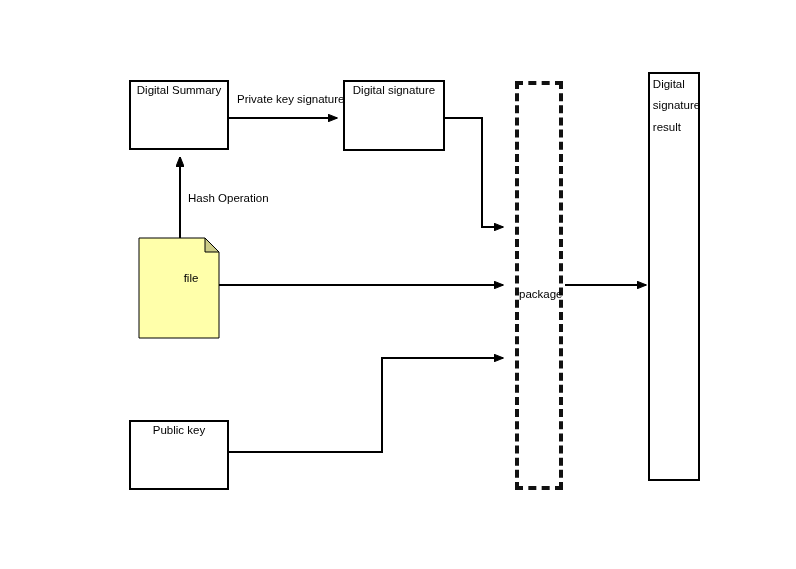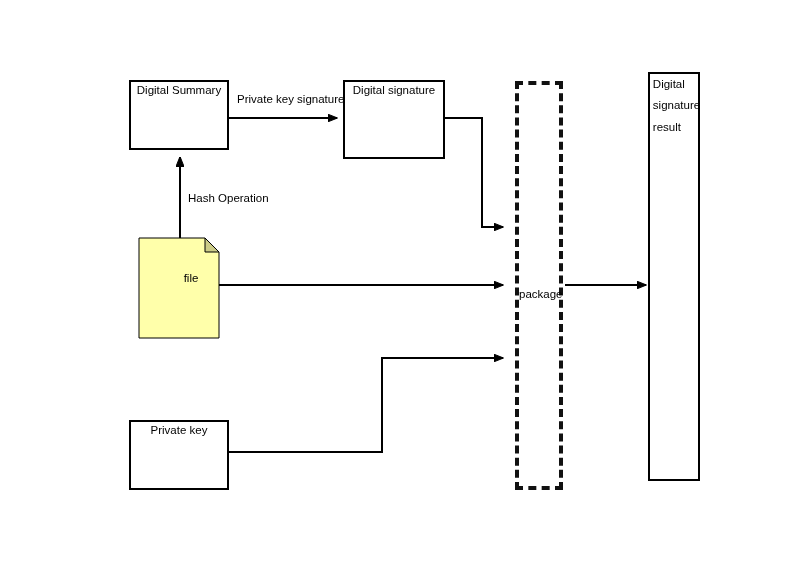--- a/index.html
+++ b/index.html
@@ -96,30 +96,30 @@
 
   <polyline points="229,452 382,452 382,358 503,358" fill="none" stroke-width="2" marker-end="url(#arrow)"></polyline>
 
   <line x1="565" y1="285" x2="646" y2="285" stroke-width="2" marker-end="url(#arrow)"></line>
 </svg>
 
 <div class="node box-solid" style="left:129px; top:80px; width:100px; height:70px;">
   <span>Digital Summary</span>
 </div>
 
-<div class="node box-solid" style="left:343px; top:80px; width:102px; height:79px;">
+<div class="node box-solid" style="left:343px; top:80px; width:102px; height:71px;">
   <span>Digital signature</span>
 </div>
 
 <div class="note-label" style="left:151px; top:272px; width:80px; text-align:center;">
   <span>file</span>
 </div>
 
 <div class="node box-solid" style="left:129px; top:420px; width:100px; height:70px;">
-  <span>Private key</span>
+  <span>Public key</span>
 </div>
 
 <div class="node box-dashed" style="left:515px; top:81px; width:48px; height:409px;"></div>
 <div class="pkg-label" style="left:519px; top:279px;">
   <span>package</span>
 </div>
 
 <div class="node box-solid" style="left:648px; top:72px; width:52px; height:409px;">
   <span class="result-text">Digital
 signature

